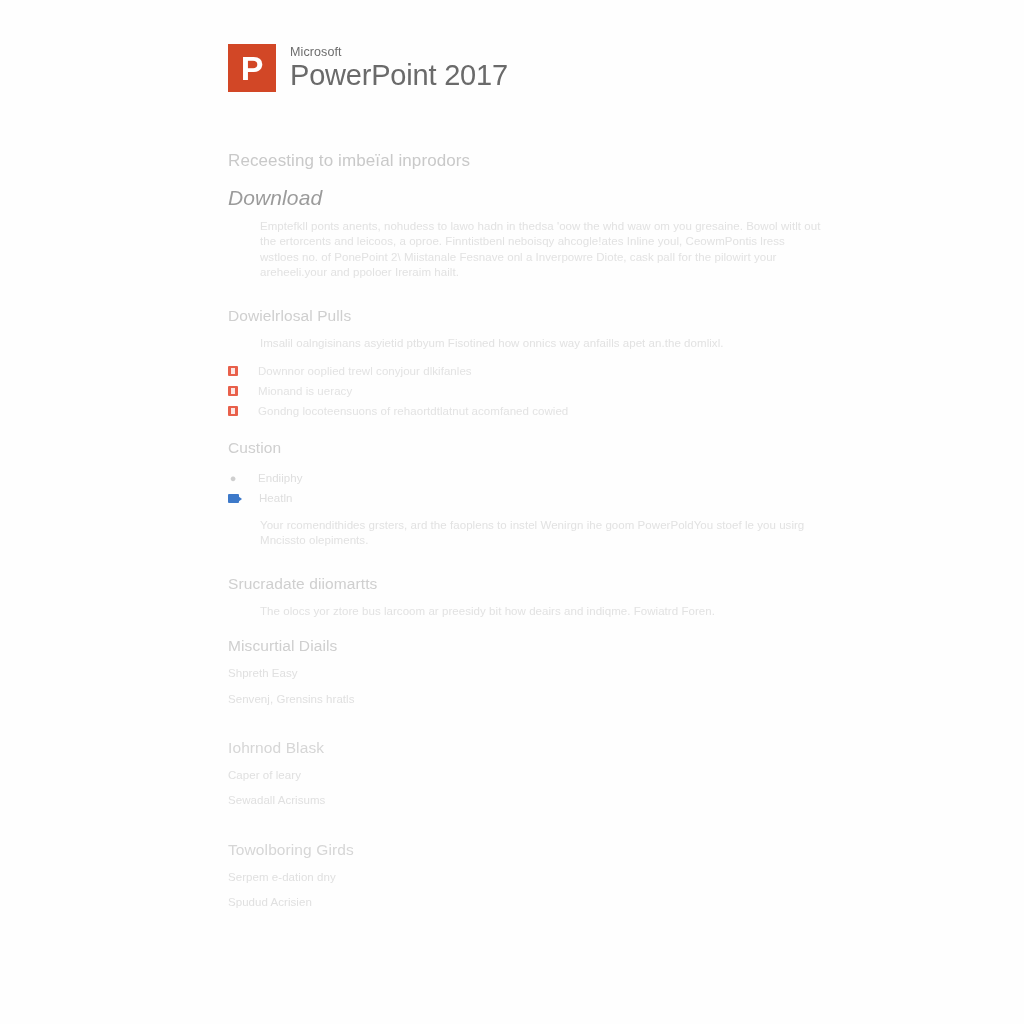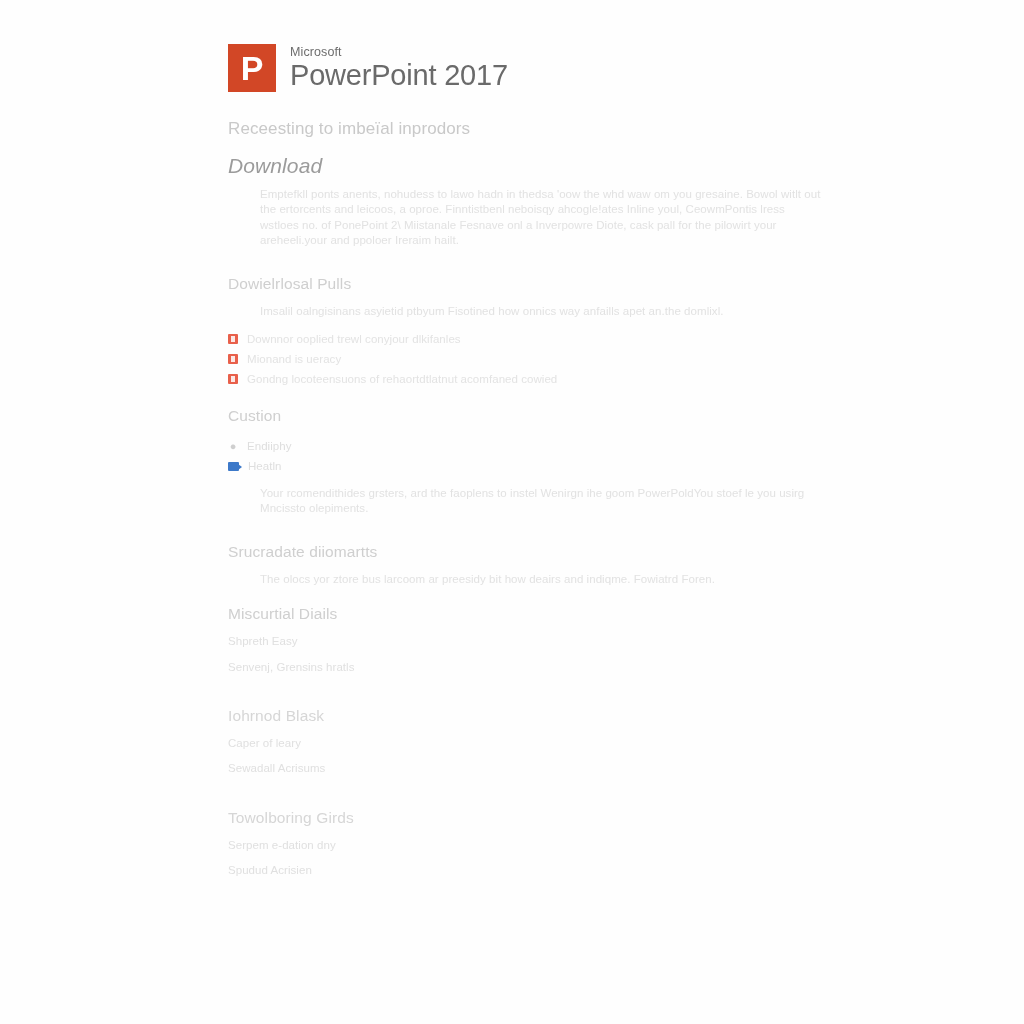--- a/index.html
+++ b/index.html
@@ -69,21 +69,21 @@
     font-size: 29px;
     color: #6a6a6a;
     line-height: 34px;
     margin-top: -1px;
     letter-spacing: -0.2px;
     white-space: nowrap;
   }
 
   
   .subtitle {
-    margin-top: 20px;
+    margin-top: 52px;
     font-size: 17px;
     color: #c9c9c9;
     line-height: 22px;
     letter-spacing: 0.1px;
   }
 
   
   .h-primary {
     font-size: 21px;
     color: #9b9b9b;
@@ -169,21 +169,21 @@
     position: absolute;
     right: -3px;
     top: 2px;
     width: 0;
     height: 0;
     border-top: 3px solid transparent;
     border-bottom: 3px solid transparent;
     border-left: 4px solid #3d79c9;
   }
   .icon-label {
-    margin-left: 9px;
+    margin-left: 20px;
     font-size: 11.5px;
     color: #e3e3e3;
     line-height: 15px;
     letter-spacing: 0.05px;
   }
   .icon-label.gray-strong {
     color: #dedede;
   }
 
   .gap-s { height: 10px; }

